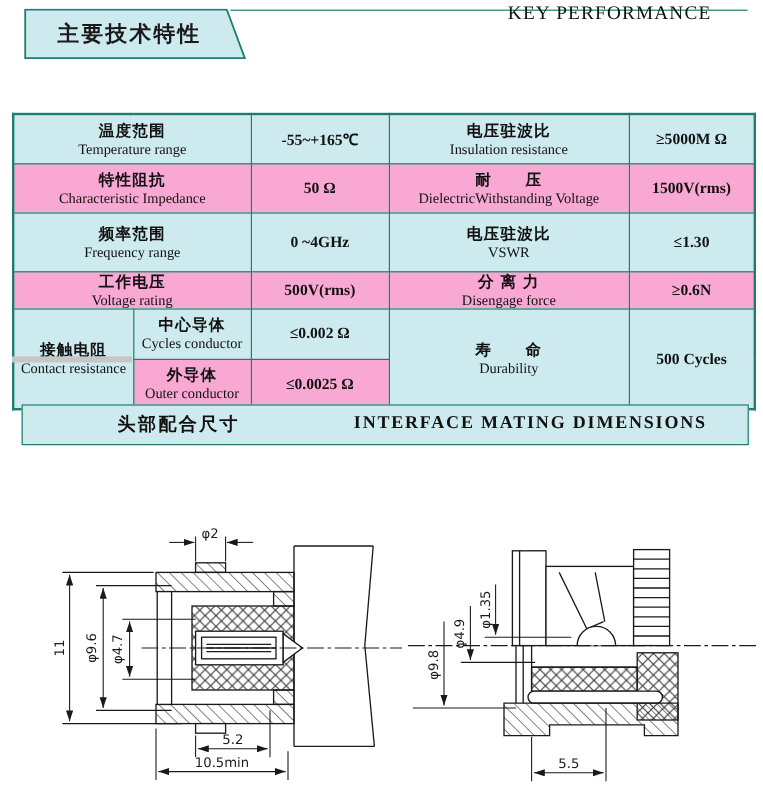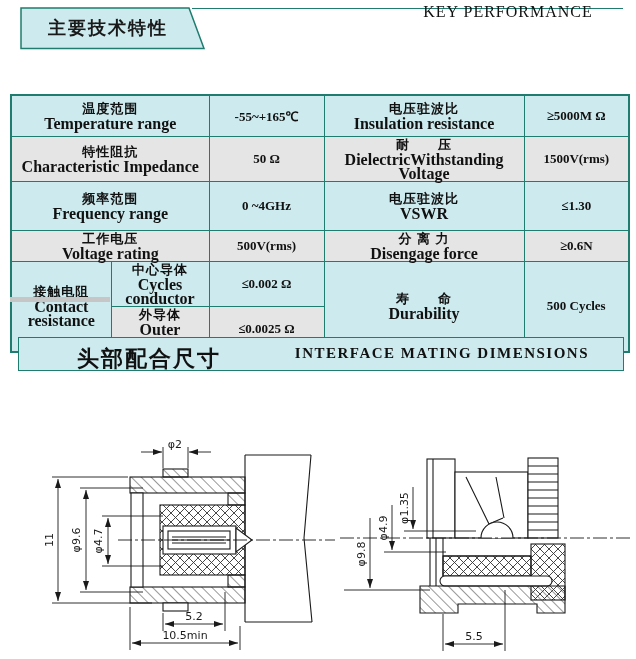--- a/index.html
+++ b/index.html
@@ -12,31 +12,31 @@
             font-size:18px;font-weight:bold;letter-spacing:2px;color:#1a1a1a;}
   .top-rule{position:absolute;left:192px;top:8px;width:431px;height:0;border-top:1.5px solid #1e7d6e;}
   .key-perf{position:absolute;left:388px;top:3px;width:240px;text-align:center;
             font-family:"Liberation Serif",serif;font-weight:normal;font-size:16px;letter-spacing:1px;}
 
   
   .spec{position:absolute;left:10px;top:48px;border-collapse:collapse;table-layout:fixed;width:618px;margin-top:46px;}
   .spec td{border:1px solid #1e7d6e;text-align:center;vertical-align:middle;padding:0 2px;}
   .spec{border:2px solid #1e7d6e;}
   .cyan{background:#cdeaee;}
-  .lite{background:#e5e5e5;}
+  .lite{background:#f9a8d4;}
   .zh{display:block;font-size:13px;font-weight:bold;letter-spacing:1px;line-height:16px;}
-  .en{display:block;font-family:"Liberation Serif",serif;font-size:16px;font-weight:bold;line-height:14px;}
+  .en{display:block;font-family:"Liberation Serif",serif;font-size:12px;font-weight:normal;line-height:14px;}
   .val{font-family:"Liberation Serif",serif;font-size:13px;font-weight:bold;}
   .shadow-strip{position:absolute;left:10px;top:297px;width:100px;height:5px;background:#c6c6c6;}
 
   
   .banner{position:absolute;left:18px;top:337px;width:604px;height:32px;background:#cdeaee;
           border:1.5px solid #1e7d6e;}
   .banner-zh{position:absolute;left:55px;top:6px;width:150px;text-align:center;
-             font-size:22px;font-weight:bold;letter-spacing:2px;}
+             font-size:15px;font-weight:bold;letter-spacing:2px;}
   .banner-en{position:absolute;left:240px;top:7px;width:330px;text-align:right;
              font-family:"Liberation Serif",serif;font-size:15px;font-weight:bold;letter-spacing:1.5px;}
 
   
   .drawings{position:absolute;left:0;top:420px;}
   .dim-label{font-family:"DejaVu Sans",sans-serif;font-size:11px;fill:#1a1a1a;}
 </style>
 </head>
 <body>
 

